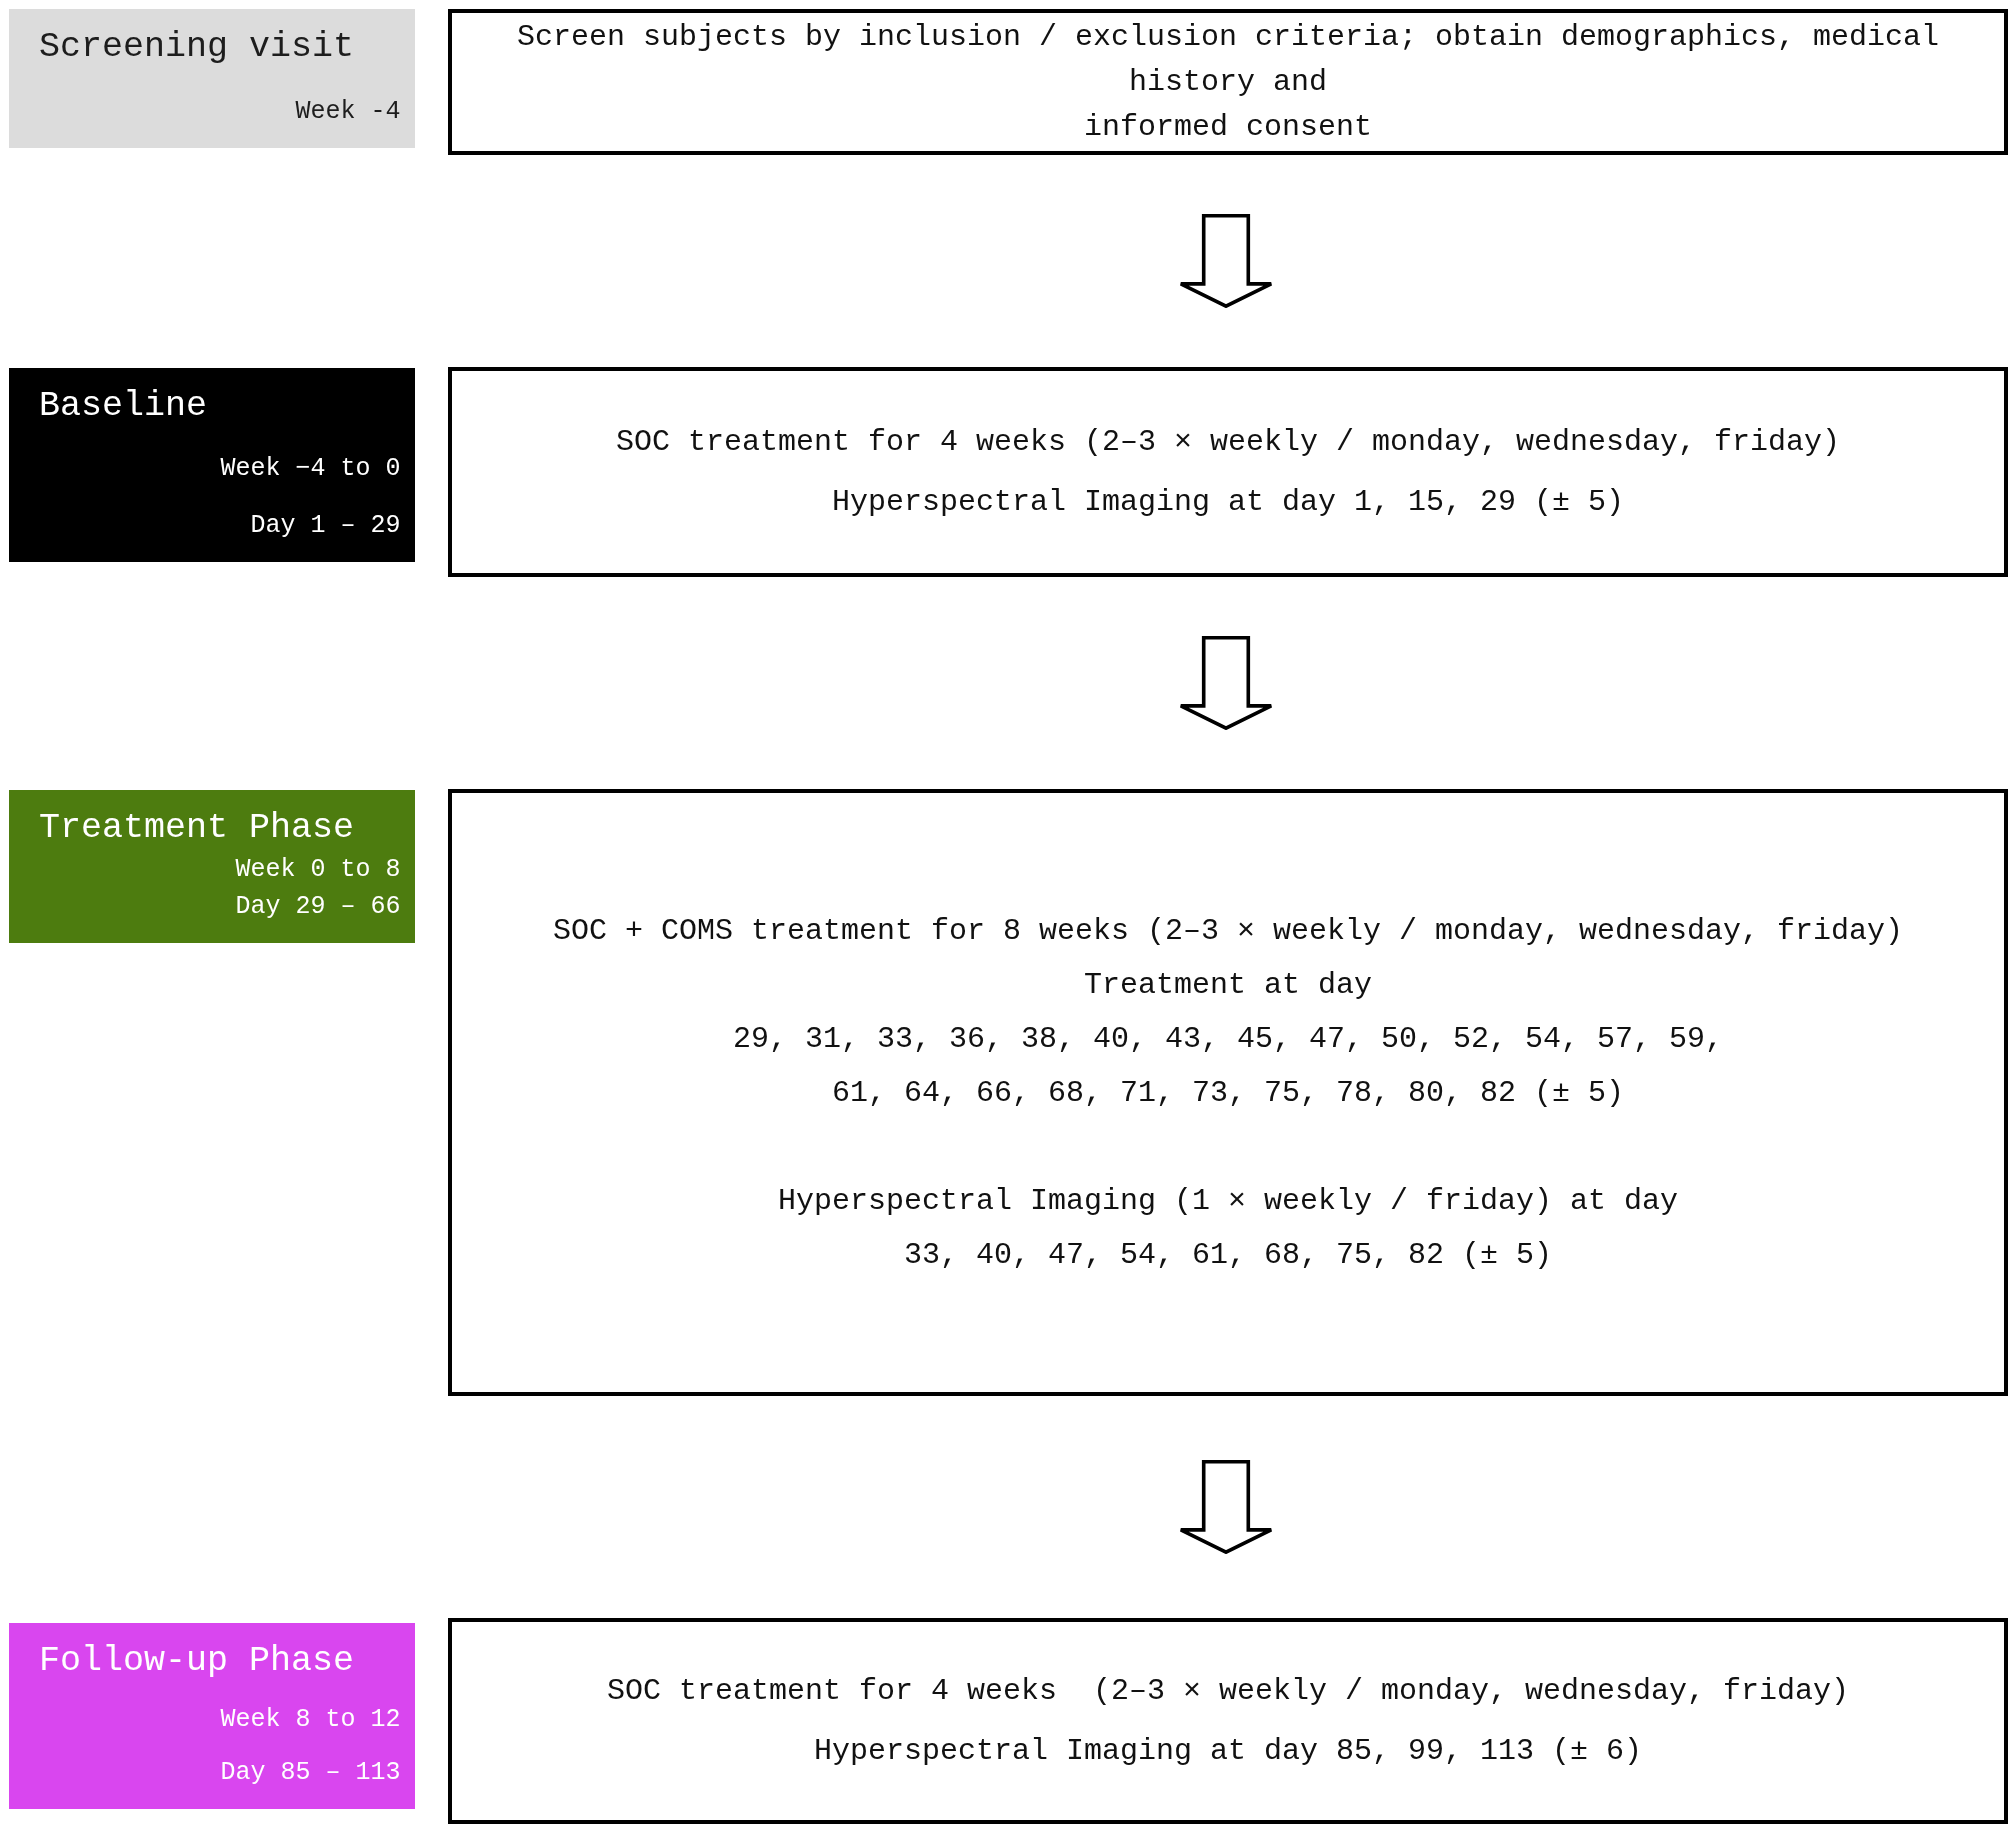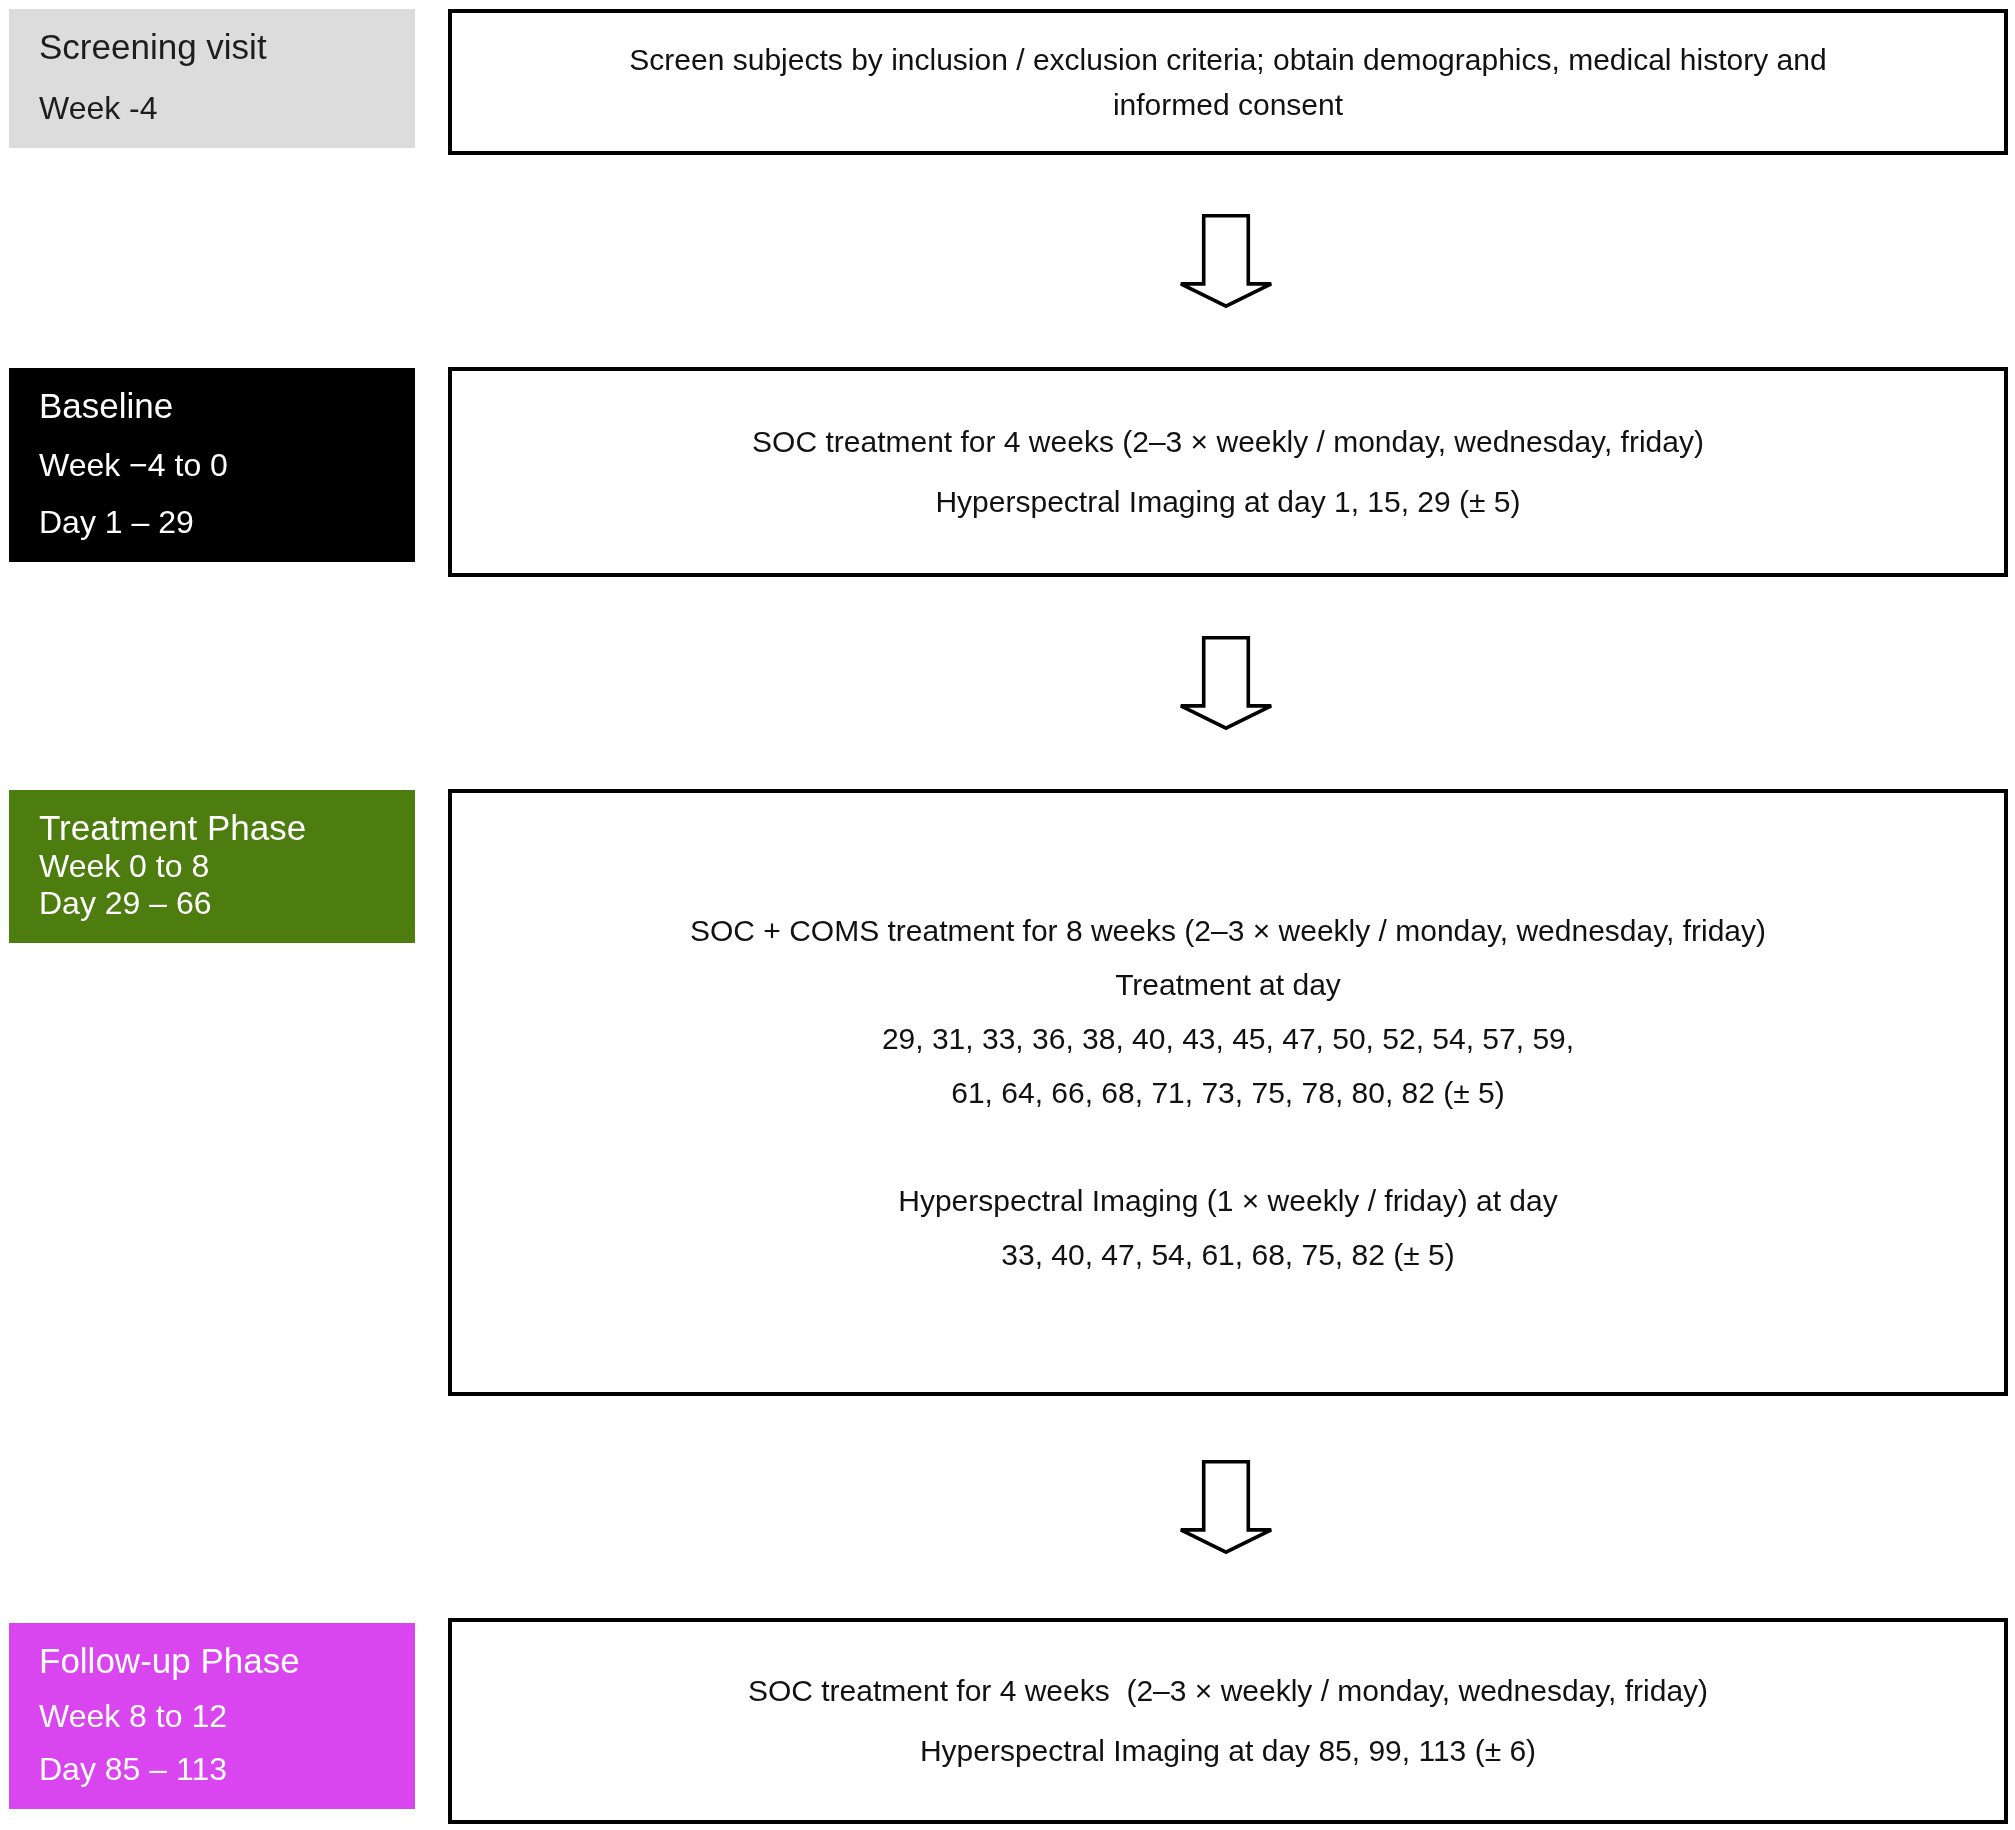--- a/index.html
+++ b/index.html
@@ -1,33 +1,33 @@
 <!DOCTYPE html>
 <html style="font-size:9.6px"><head>
 <meta charset="utf-8">
 <style>
   html,body { margin:0; padding:0; background:#ffffff; }
   #stage {
     position:relative;
     width:2015px; height:1830px;
     background:#ffffff;
-    font-family:Liberation Sans, sans-serif;
+    font-family:Liberation Mono, monospace;
     color:#111;
   }
   .phase-label {
     position:absolute;
     left:9px; width:406px;
     box-sizing:border-box;
     padding:18px 14.4px 21.6px 30px;
     display:flex; flex-direction:column; justify-content:space-between;
     color:#ffffff;
   }
   .phase-label.dark { color:#1d1d1d; }
   .label-title { font-size:35px; line-height:1.15; }
-  .label-sub   { font-size:32px; line-height:1.15; }
+  .label-sub   { font-size:25px; line-height:1.15;text-align:right; }
   .content-box {
     position:absolute;
     left:448px; width:1560px;
     box-sizing:border-box;
     background:#ffffff;
     border:4.8px solid #000000;
     display:flex; flex-direction:column; justify-content:center; align-items:center;
     text-align:center;
     font-size:30px;
     color:#111;

